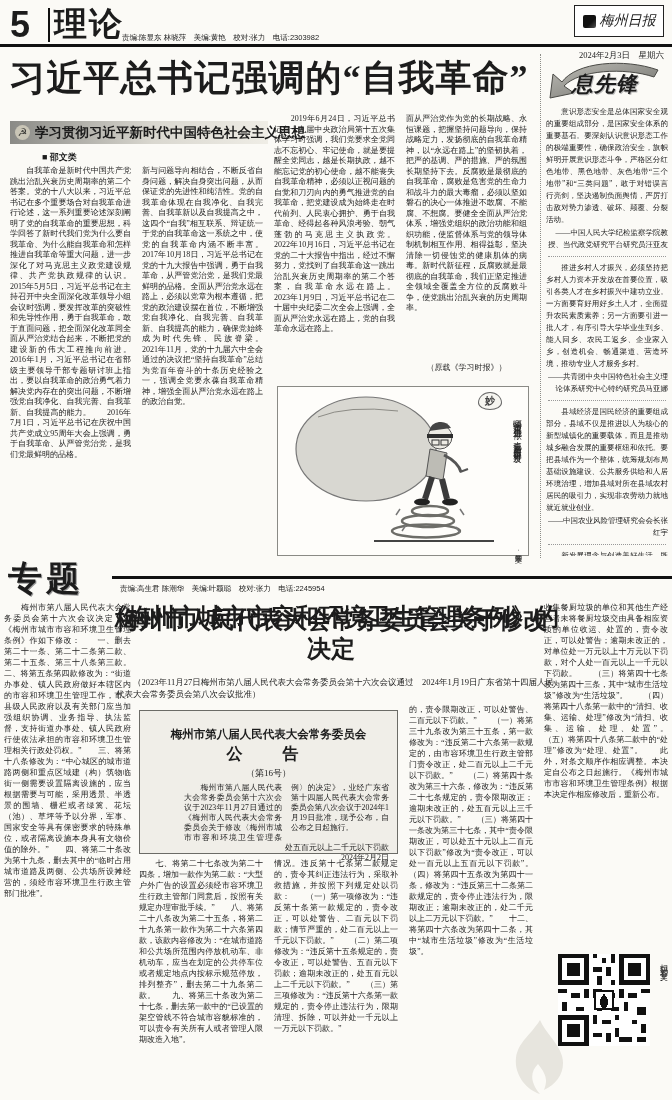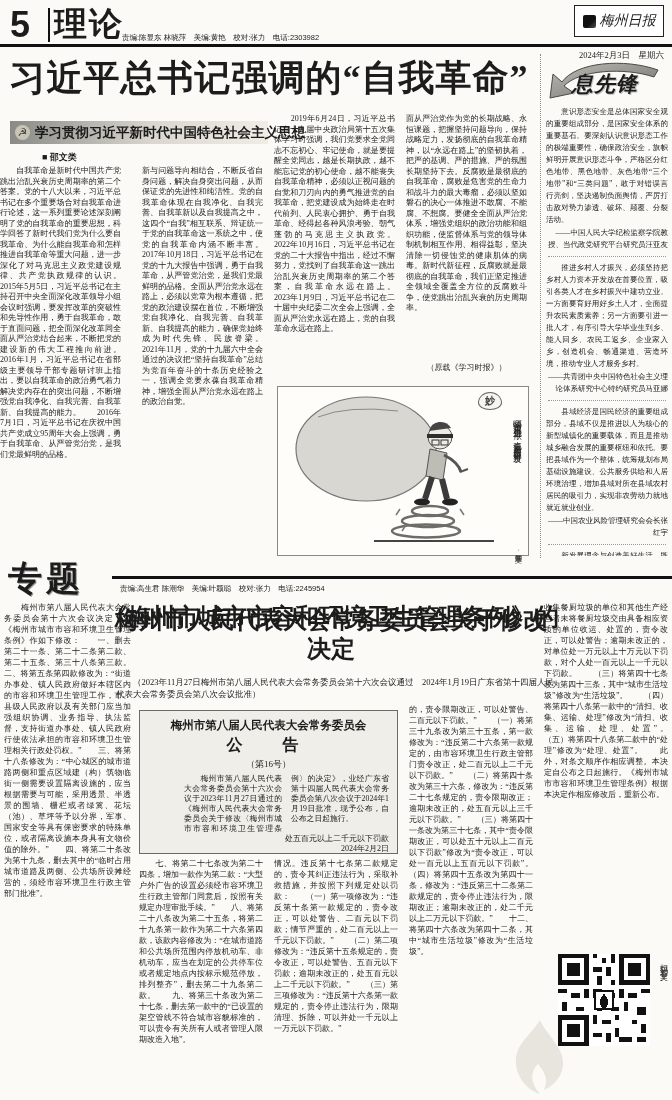--- a/index.html
+++ b/index.html
@@ -22,21 +22,21 @@
   .headline{position:absolute;left:4px;top:54px;width:530px;text-align:center;
             font-size:36px;font-weight:900;letter-spacing:1px;}
   .banner{position:absolute;left:10px;top:121px;width:258px;height:23px;
           background:linear-gradient(90deg,#8a8a86,#d9d7cf 55%,#efede6);
           display:flex;align-items:center;gap:5px;padding:0 5px;box-sizing:border-box;}
   .emblem{width:15px;height:15px;border-radius:50%;background:#c9c5b6;color:#3c3c38;
           display:flex;align-items:center;justify-content:center;font-size:11px;flex:0 0 auto;}
   .banner-text{font-size:13.5px;font-weight:800;white-space:nowrap;}
   .author{position:absolute;left:42px;top:151px;font-size:9px;font-weight:700;}
   .ncol{position:absolute;font-size:8px;line-height:10.5px;text-align:justify;overflow:hidden;}
-  #mcol1{left:0;top:166px;width:121px;height:388px;}
+  #mcol1{left:10px;top:166px;width:121px;height:388px;}
   #mcol2{left:142px;top:166px;width:121px;height:388px;}
   #mcol3{left:274px;top:114px;width:121px;height:266px;}
   #mcol4{left:406px;top:114px;width:121px;height:246px;}
   .src-credit{position:absolute;left:406px;top:362px;width:121px;text-align:center;font-size:8px;}
   
   .cartoon{position:absolute;left:277px;top:386px;width:250px;height:168px;border:1px solid #8a8a85;
            background:#fefdfa;}
   .stamp{position:absolute;right:26px;top:5px;width:22px;height:16px;border:1px solid #666;
          border-radius:50% 50% 50% 50%/60% 60% 40% 40%;display:flex;align-items:center;
          justify-content:center;font-size:10px;font-weight:700;color:#444;background:#f6f5f0;}
@@ -66,21 +66,21 @@
   #bcol3{left:274px;top:858px;width:124px;height:236px;}
   #bcol4{left:409px;top:704px;width:124px;height:390px;}
   #bcol5{left:544px;top:602px;width:124px;height:344px;}
   .t-head1{position:absolute;left:108px;top:604px;width:446px;text-align:center;
            font-size:24px;font-weight:900;}
   .t-head2{position:absolute;left:98px;top:601px;width:466px;text-align:center;
            font-size:24px;font-weight:900;}
   .t-note{position:absolute;left:116px;top:676px;width:438px;font-size:8.5px;line-height:12px;
           text-align:justify;}
   .gov-box{position:absolute;left:139px;top:710px;width:259px;height:144px;background:#f0eee8;
-           border:1px solid #6b6b66;padding:7px 8px;box-sizing:border-box;}
+           border:1px solid #6b6b66;padding:16px 8px;box-sizing:border-box;}
   .gb-org{text-align:center;font-size:11.5px;font-weight:700;}
   .gb-title{text-align:center;font-size:16px;font-weight:900;letter-spacing:12px;margin-top:2px;}
   .gb-num{text-align:center;font-size:9px;margin:2px 0 3px;}
   .gb-body{font-size:7.8px;line-height:10px;text-align:justify;columns:2;column-gap:9px;
            height:60px;overflow:hidden;margin-left:36px;}
   .gb-sign,.gb-date{text-align:right;font-size:8px;line-height:10px;}
   
   .watermark{position:absolute;left:500px;top:1018px;opacity:.55;}
   .qr-wrap{position:absolute;left:556px;top:952px;width:112px;height:100px;}
   .qr-wrap svg{position:absolute;left:2px;top:2px;}

